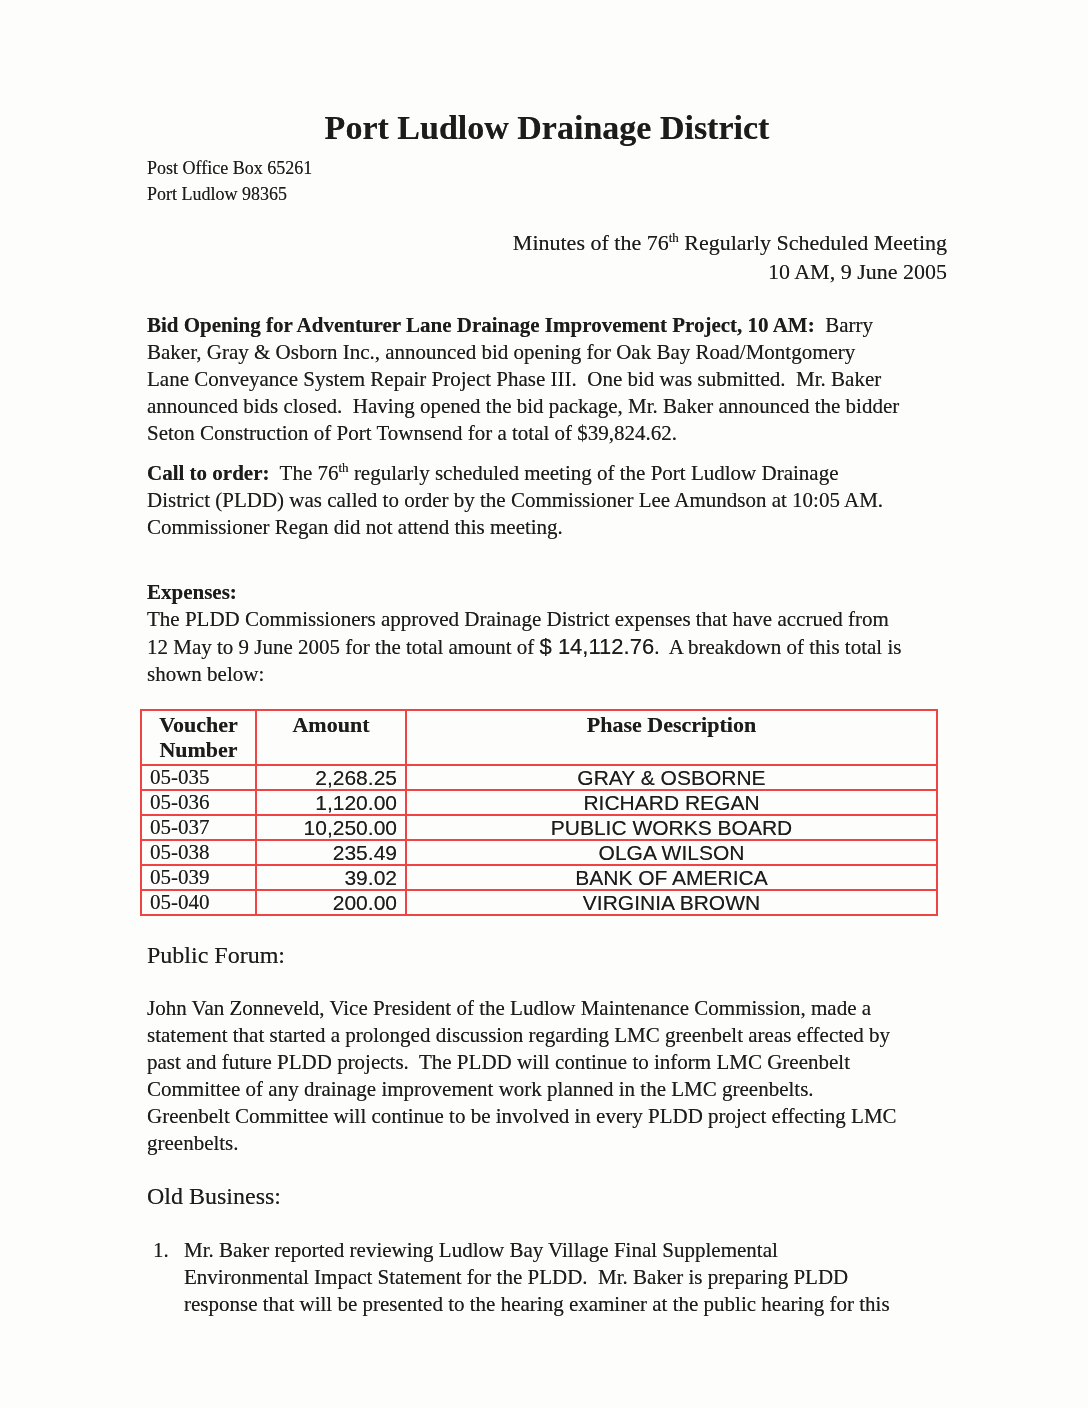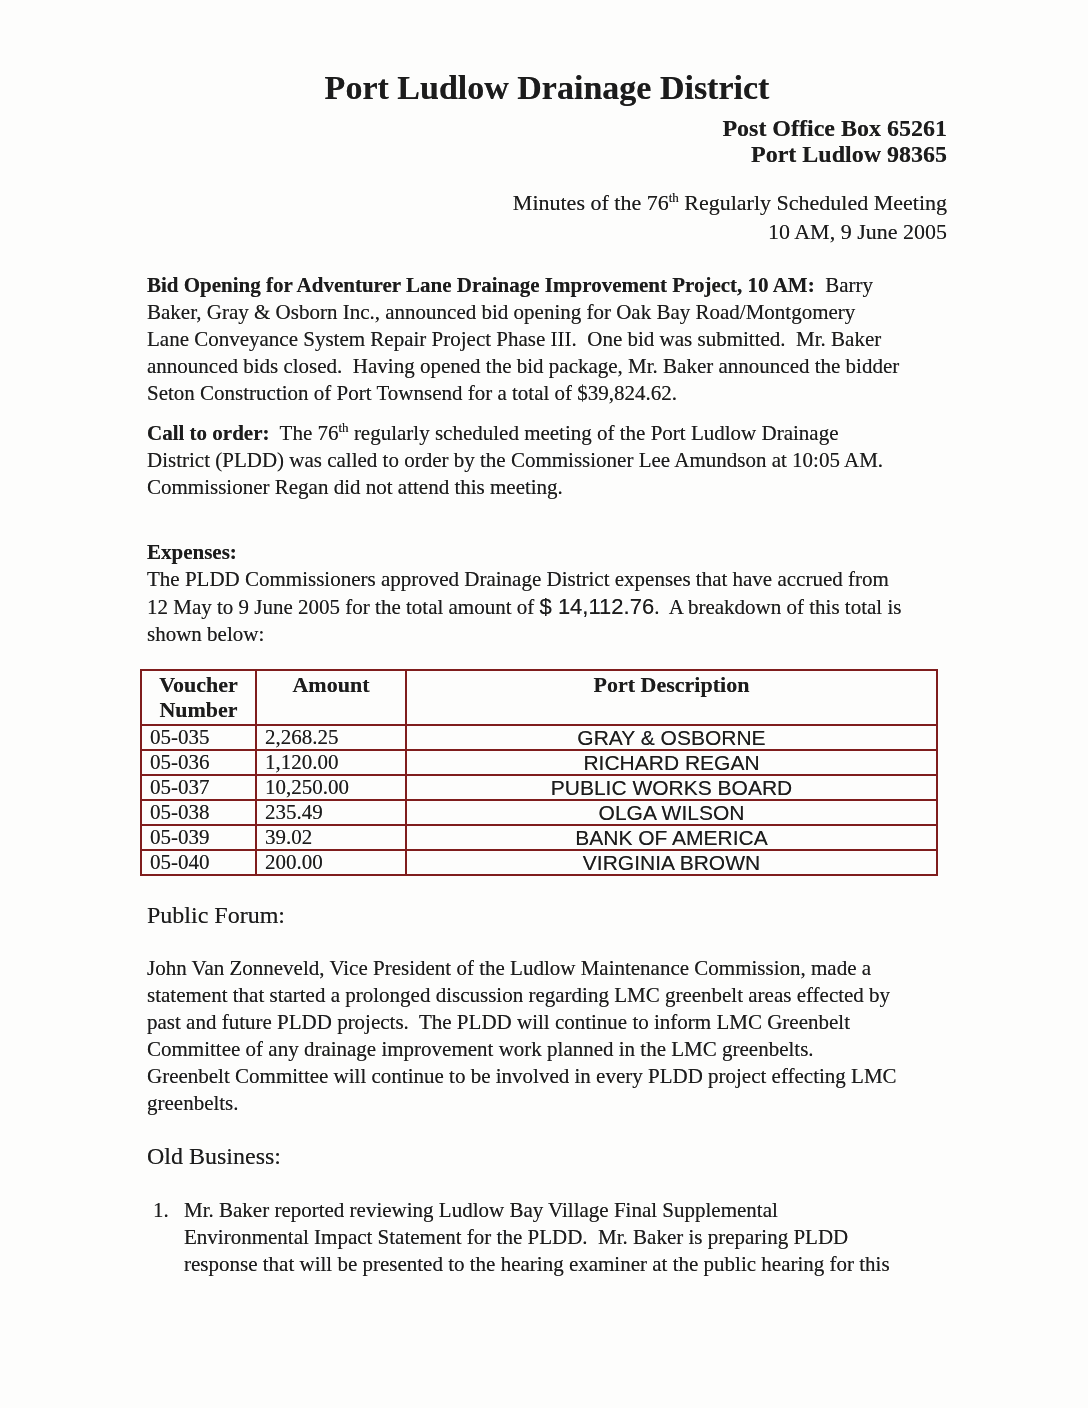--- a/index.html
+++ b/index.html
@@ -2,33 +2,33 @@
 <html><head>
 <meta charset="utf-8">
 <style>
   html,body{margin:0;padding:0;background:#ffffff;}
   .page{
     position:relative;
     width:1088px;height:1408px;
     margin:0 auto;
     background:#fdfdfc;
     box-sizing:border-box;
-    padding:68px 141px 0 147px;
+    padding:108px 141px 0 147px;
     font-family:"Liberation Serif","DejaVu Serif",serif;
     color:#1c1c1c;
     text-shadow:0 0 .5px rgba(28,28,28,.6);
     overflow:hidden;
   }
   .doc-title{
     margin:0;text-align:center;
     font-size:34px;line-height:40px;font-weight:bold;
   }
   .addr{
-    text-align:right;font-weight:bold;
-    font-size:24px;line-height:26px;
+    text-align:left;font-weight:normal;
+    font-size:18px;line-height:26px;
   }
   .addr-block{margin-top:7px;}
   .meeting-block{margin-top:21px;text-align:right;font-size:22px;line-height:29px;}
   sup.ord{font-size:13px;vertical-align:super;line-height:0;}
   .para{
     margin:0;margin-top:26px;
     font-size:21px;line-height:27px;
     white-space:pre-wrap;
   }
   .para b{font-weight:bold;}
@@ -40,42 +40,42 @@
   }
   table.vouchers{
     border-collapse:collapse;
     margin-top:21px;margin-left:-7px;
     width:796px;table-layout:fixed;
   }
   table.vouchers col.c1{width:115px;}
   table.vouchers col.c2{width:150px;}
   table.vouchers col.c3{width:531px;}
   table.vouchers th,table.vouchers td{
-    border:2px solid #7f1d1d;
+    border:2px solid #ef4444;
     overflow:hidden;
   }
   table.vouchers th{
     font-family:"Liberation Serif","DejaVu Serif",serif;
     font-size:22px;line-height:25px;font-weight:bold;
     text-align:center;vertical-align:top;
     padding:1px 4px 2px 4px;height:47px;
   }
   table.vouchers td{
     height:23px;padding:0 8px;
     font-size:21px;line-height:23px;
     vertical-align:middle;
     border-radius:11px;
   }
   td.cell-voucher{
     font-family:"Liberation Serif","DejaVu Serif",serif;
     text-align:left;padding-left:10px;
   }
   td.cell-amount{
-    font-family:Liberation Serif, serif;
-    padding-right:9px;font-size:21px;
+    font-family:Liberation Sans, sans-serif;
+    text-align:right;padding-right:9px;font-size:21px;
   }
   td.cell-desc{
     font-family:"Liberation Sans","DejaVu Sans",sans-serif;
     text-align:center;padding-left:12px;font-size:21px;
   }
   .sec-head{
     margin:0;margin-top:26px;
     font-size:24px;line-height:27px;font-weight:normal;
   }
   .list-item{
@@ -119,21 +119,21 @@
   <table class="vouchers">
     <colgroup>
         <col class="c1">
         <col class="c2">
         <col class="c3">
       </colgroup>
     <thead>
       <tr>
         <th>Voucher Number</th>
         <th>Amount</th>
-        <th>Port Description</th>
+        <th>Phase Description</th>
       </tr>
     </thead>
     <tbody>
       <tr>
         <td class="cell-voucher">05-035</td>
         <td class="cell-amount">2,268.25</td>
         <td class="cell-desc">GRAY &amp; OSBORNE</td>
       </tr>
       <tr>
         <td class="cell-voucher">05-036</td>

